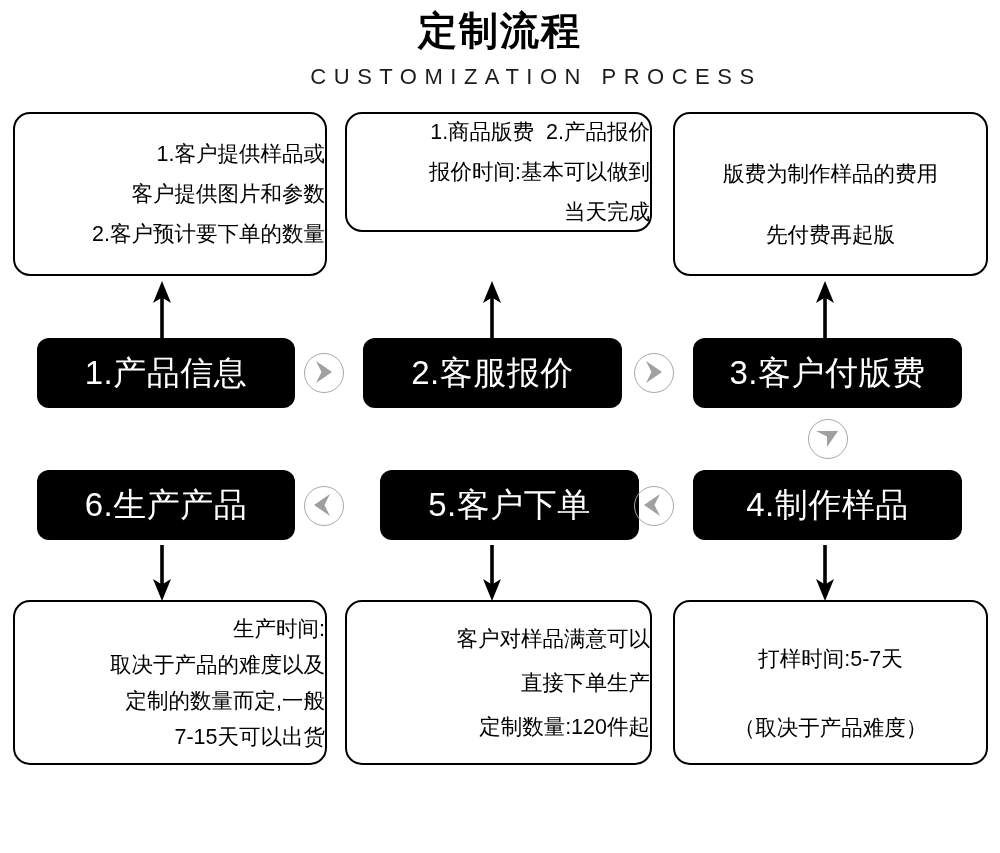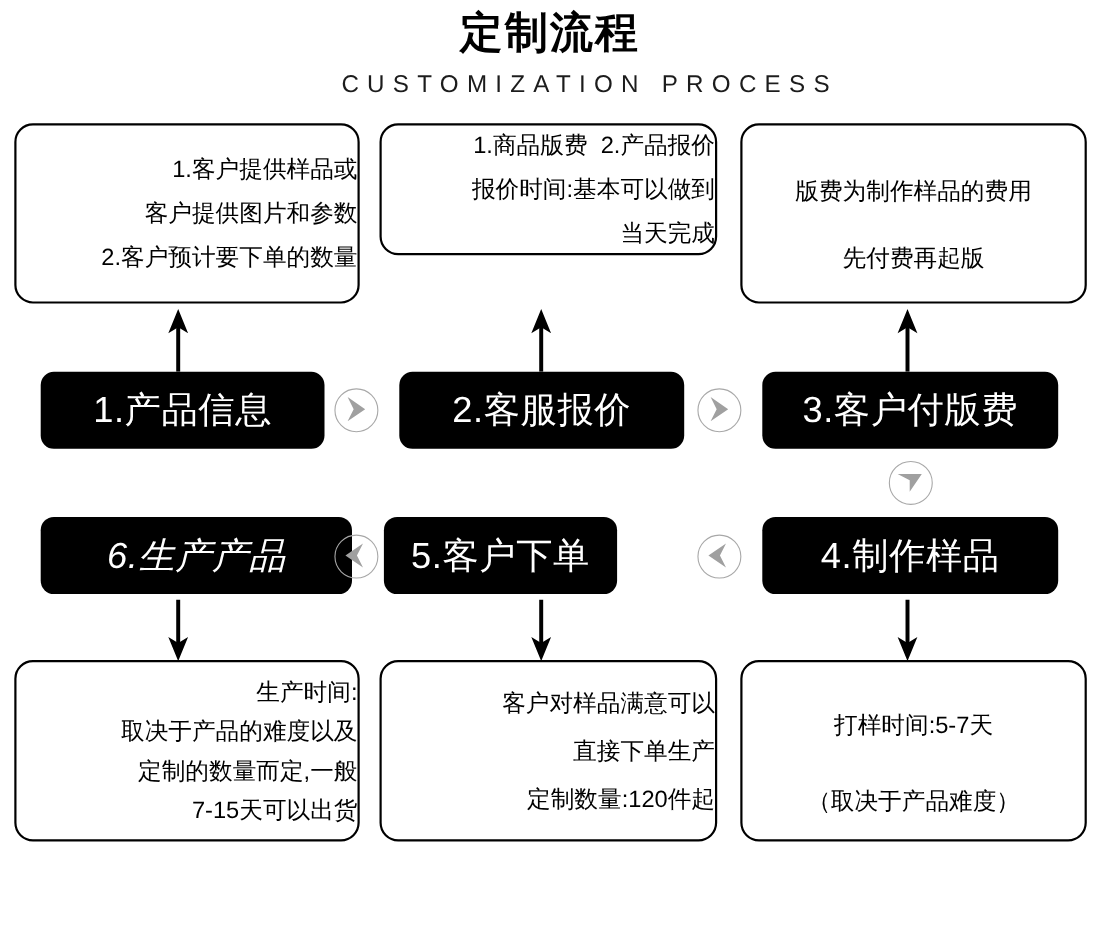--- a/index.html
+++ b/index.html
@@ -91,22 +91,22 @@
     display: flex;
     align-items: center;
     justify-content: center;
     font-size: 33px;
     letter-spacing: 0.5px;
     height: 70px;
   }
   .step-1 { left: 37px;  top: 338px; width: 258px; }
   .step-2 { left: 363px; top: 338px; width: 259px; }
   .step-3 { left: 693px; top: 338px; width: 269px; }
-  .step-6 { left: 37px;  top: 470px; width: 283px; font-style: italic; }
-  .step-5 { left: 349px; top: 470px; width: 212px; }
+  .step-6 { left: 37px;  top: 470px; width: 258px; }
+  .step-5 { left: 380px; top: 470px; width: 259px; }
   .step-4 { left: 693px; top: 470px; width: 269px; }
 
   
   .circle-arrow {
     position: absolute;
     width: 40px;
     height: 40px;
     border: 1.8px solid #a8a8a8;
     border-radius: 50%;
     box-sizing: border-box;

